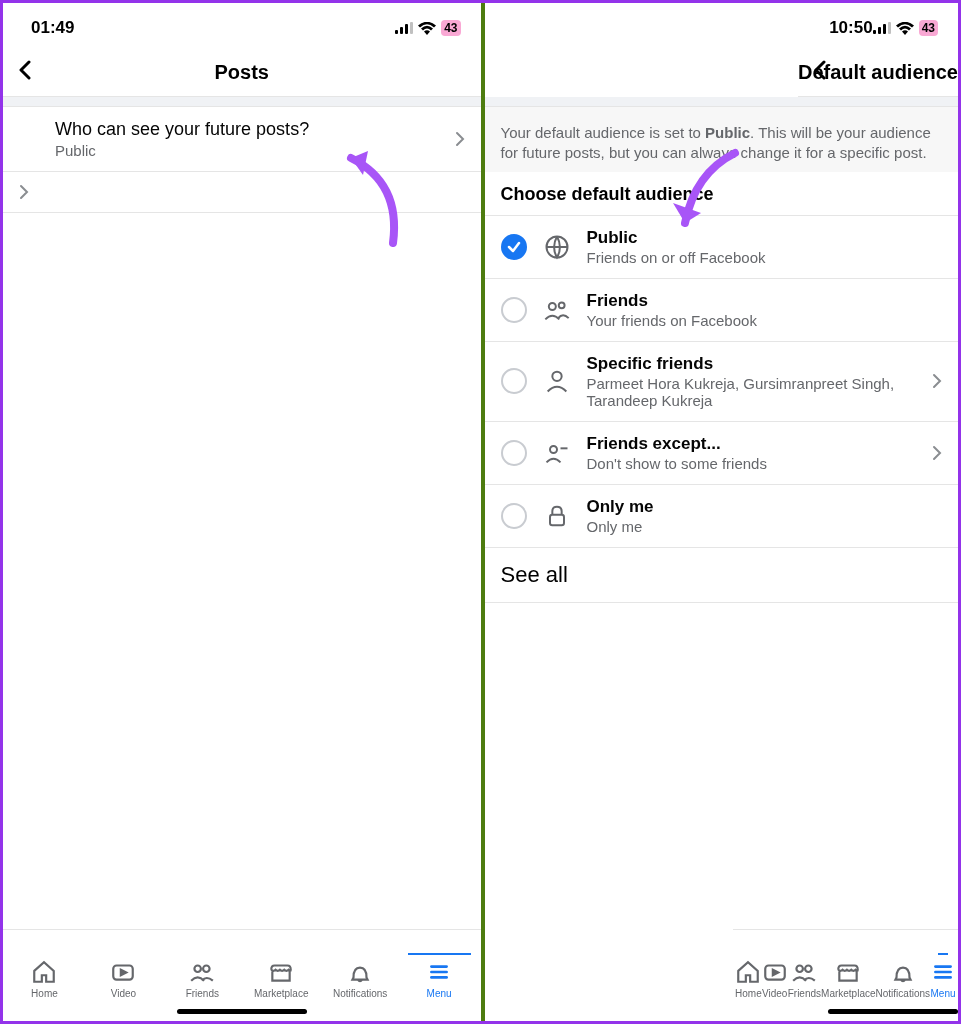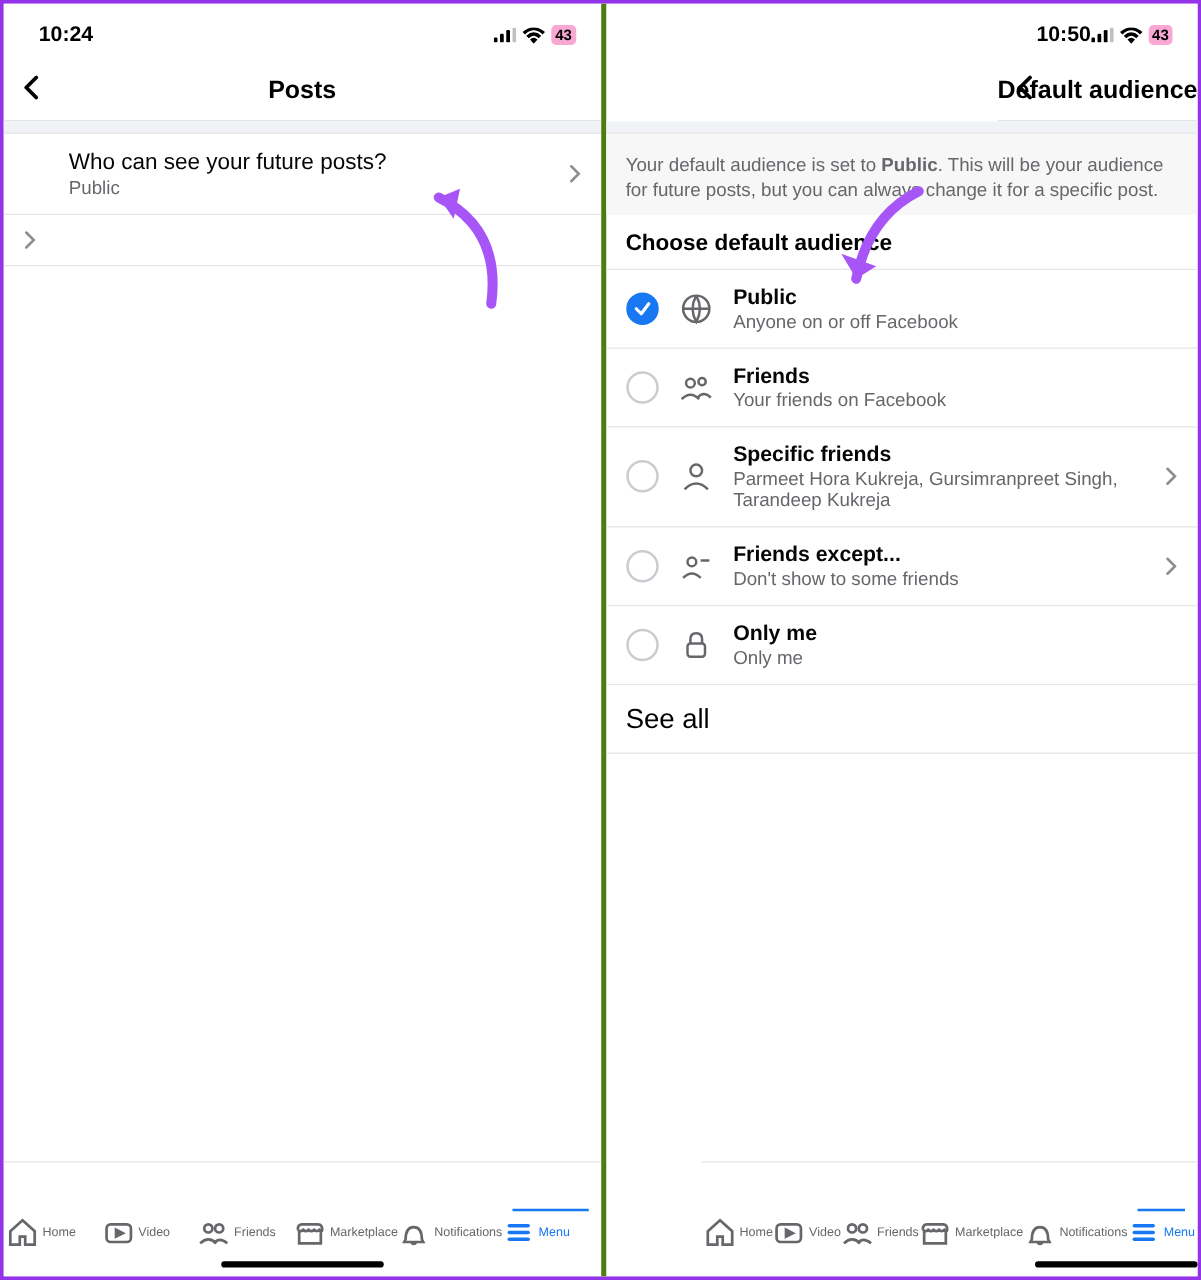--- a/index.html
+++ b/index.html
@@ -114,21 +114,21 @@
   }
   .tabbar {
     display: flex;
     justify-content: space-around;
     align-items: flex-end;
     border-top: 1px solid #e5e5e5;
     padding: 6px 2px 2px 2px;
     height: 72px;
   }
   .tab {
-    display: flex; flex-direction: row; align-items: center;
+    display: flex; flex-direction: column; align-items: center;
     gap: 3px; font-size: 10px; color: #65676b;
     flex: 1;
     cursor: pointer;
   }
   .tab svg { width: 26px; height: 26px; }
   .tab.active { color: #1877f2; position: relative; }
   .tab.active::before {
     content: "";
     position: absolute;
     top: -6px; left: 8px; right: 8px;
@@ -145,21 +145,21 @@
     pointer-events: none;
     z-index: 50;
   }
   .gray-gap { height: 10px; background: #f0f2f5; border-bottom: 1px solid #e5e5e5; }
 </style>
 </head>
 <body>
 
 <div class="phone">
   <div class="statusbar">
-    <span>10:24</span>
+    <span>01:49</span>
     <div class="right">
       <svg width="18" height="12" viewBox="0 0 18 12">
           <rect x="0" y="8" width="3" height="4" rx="1"></rect>
           <rect x="5" y="5" width="3" height="7" rx="1"></rect>
           <rect x="10" y="2" width="3" height="10" rx="1"></rect>
           <rect x="15" y="0" width="3" height="12" rx="1" fill="#c0c0c0"></rect>
         </svg>
       <svg width="18" height="13" viewBox="0 0 18 13">
           <path d="M9 13 L6 9.5 Q9 7 12 9.5 Z M3 6.5 Q9 1 15 6.5 L13 8.5 Q9 4.5 5 8.5 Z M0 3.5 Q9 -4 18 3.5 L16 5.5 Q9 -1 2 5.5 Z" fill="#000"></path>
         </svg>
@@ -287,21 +287,21 @@
           </svg>
       </div>
       <div class="opt-icon">
           <svg width="28" height="28" viewBox="0 0 24 24" fill="none" stroke="#65676b" stroke-width="1.7">
             <circle cx="12" cy="12" r="9"></circle>
             <path d="M3 12 H21 M12 3 Q17 12 12 21 Q7 12 12 3"></path>
           </svg>
         </div>
       <div class="opt-text">
         <div class="lbl">Public</div>
-        <div class="dsc">Anyone on or off Facebook</div>
+        <div class="dsc">Friends on or off Facebook</div>
       </div>
     </div>
 
     <div class="optrow">
       <div class="radio"></div>
       <div class="opt-icon">
           <svg width="28" height="28" viewBox="0 0 24 24" fill="none" stroke="#65676b" stroke-width="1.7">
             <circle cx="8" cy="9" r="3"></circle>
             <circle cx="16" cy="8" r="2.5"></circle>
             <path d="M2 20 Q8 14 14 20 M13 19 Q17 14 22 19"></path>

